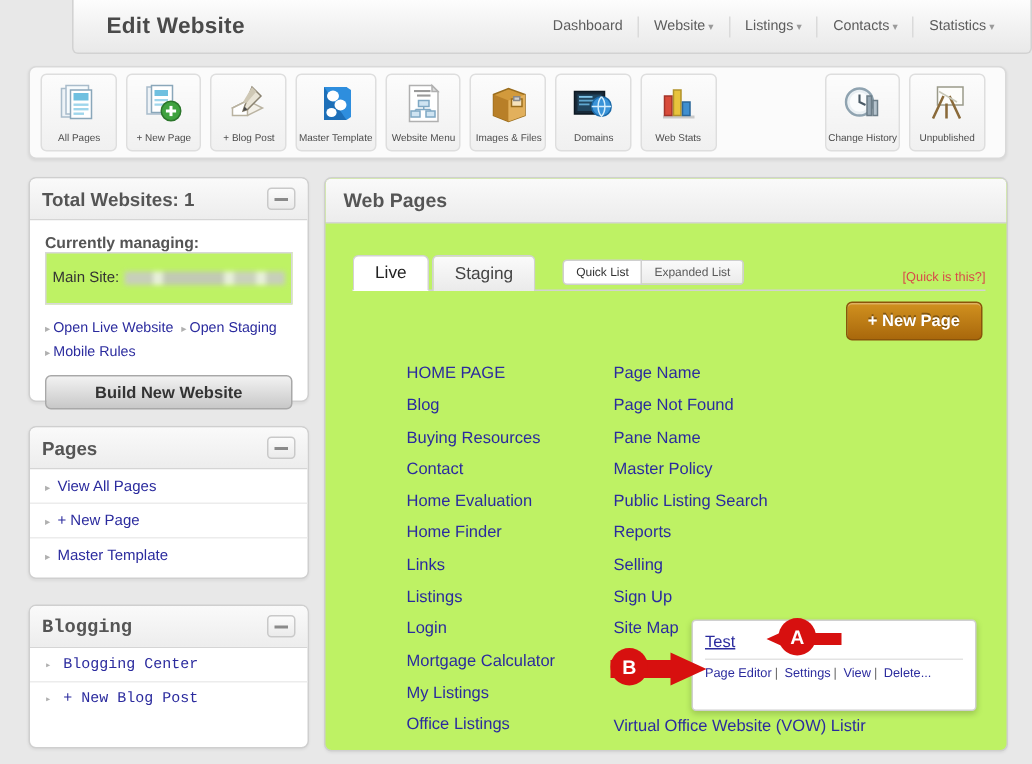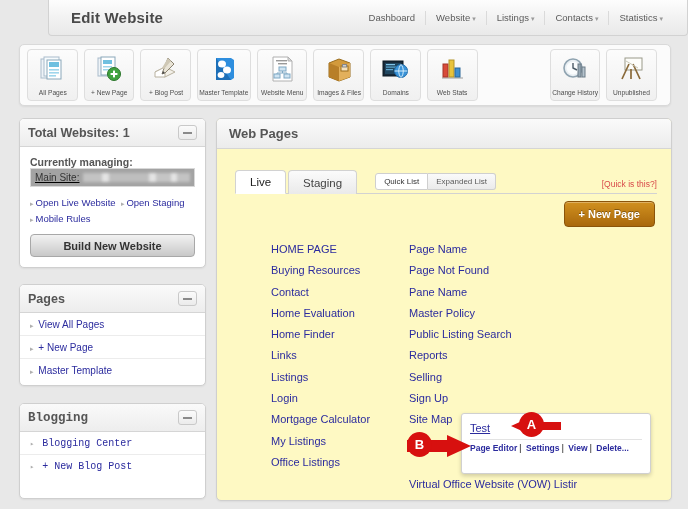--- a/index.html
+++ b/index.html
@@ -76,22 +76,22 @@
   }
   .collapse-btn i { display:block; width: 9px; height: 2px; background: #8a8a8a; }
 
   #panel-websites { left: 19px; top: 118px; width: 187px; height: 150px; }
   #panel-pages    { left: 19px; top: 284px; width: 187px; height: 102px; }
   #panel-blogging { left: 19px; top: 403px; width: 187px; height: 96px; font-family: Liberation Mono, monospace; }
 
   .panel-body { padding: 9px 10px 8px 10px; }
   .managing-label { font-size: 10.5px; font-weight: bold; color: #555; margin-bottom: 0; }
   .mainsite-box {
-    border: 1px solid #d8d8d8; background: #a3a3a3; height: 19px;
-    display: flex; align-items: center; padding: 0 4px; margin-bottom: 8px; text-decoration: underline;
+    border: 1px solid #d8d8d8; background: #bef264; height: 35px;
+    display: flex; align-items: center; padding: 0 4px; margin-bottom: 8px;
   }
   .mainsite-label { font-size: 10px; color: #333; white-space: nowrap; }
   .redact {
     flex: 1; height: 9px; margin-left: 4px;
     background: linear-gradient(90deg,#c9c9c9 0 18%,#f0f0f0 18% 24%,#c3c3c3 24% 62%,#f0f0f0 62% 68%,#cccccc 68% 82%,#f0f0f0 82% 88%,#c9c9c9 88% 100%);
     filter: blur(1.6px); opacity: .85;
   }
   .links-row { font-size: 9.5px; line-height: 15px; }
   .slink { color: #2b2b9e; text-decoration: none; cursor: pointer; }
   .bullet { color: #b0b0b0; font-size: 7px; margin-right: 2px; }
@@ -105,21 +105,21 @@
   .nav-list { padding: 0; }
   .nav-item {
     font-size: 10px; padding: 6px 10px 5px 10px;
     border-bottom: 1px solid #ececec; cursor: pointer;
   }
   .nav-item:last-child { border-bottom: none; }
 
   
   #main-panel {
     position: absolute; left: 216px; top: 118px; width: 456px; height: 383px;
-    background: #fef9c3; border: 1px solid #cfcfcf; border-radius: 5px;
+    background: #bef264; border: 1px solid #cfcfcf; border-radius: 5px;
     box-shadow: 0 1px 2px rgba(0,0,0,.06); overflow: hidden;
   }
   .main-head {
     height: 30px; display: flex; align-items: center; padding: 0 12px;
     background: linear-gradient(to bottom,#fafafa,#ececec);
     border-bottom: 1px solid #d5d5d5;
   }
   .main-title { font-size: 13px; font-weight: bold; color: #555; }
 
   .tabstrip {
@@ -175,21 +175,21 @@
     background: #fff; border: 1px solid #d0d0d0; border-radius: 3px;
     box-shadow: 0 2px 4px rgba(0,0,0,.18); padding: 4px 8px 20px 8px;
     z-index: 5;
   }
   .test-title {
     font-size: 11px; color: #2b2b9e; text-decoration: underline;
     cursor: pointer; line-height: 16px;
   }
   .test-actions {
     border-top: 1px solid #e3e3e3; margin-top: 3px; padding-top: 3px;
-    font-size: 8.5px; color: #2b2b9e; white-space: nowrap; font-weight: bold;
+    font-size: 8.5px; color: #2b2b9e; white-space: nowrap;
   }
   .test-actions a { color: #2b2b9e; text-decoration: none; cursor: pointer; }
   .sep { color: #666; margin: 0 2px; }
 
   
   .anno { position: absolute; z-index: 20; pointer-events: none; }
   .anno-badge {
     position: absolute; width: 25px; height: 25px; border-radius: 50%;
     background: #d7100f; color: #fff; font-size: 13px; font-weight: bold;
     display: flex; align-items: center; justify-content: center;
@@ -399,20 +399,21 @@
     <div class="whatisthis">[Quick is this?]</div>
   </div>
 
   <div class="newpage-row">
     <div class="newpage-btn">+ New Page</div>
   </div>
 
   <div class="pages-grid">
     <div class="pages-col left">
       <a class="page-link">HOME PAGE</a>
+      <a class="page-link">Blog</a>
       <a class="page-link">Buying Resources</a>
       <a class="page-link">Contact</a>
       <a class="page-link">Home Evaluation</a>
       <a class="page-link">Home Finder</a>
       <a class="page-link">Links</a>
       <a class="page-link">Listings</a>
       <a class="page-link">Login</a>
       <a class="page-link">Mortgage Calculator</a>
       <a class="page-link">My Listings</a>
       <a class="page-link">Office Listings</a>

